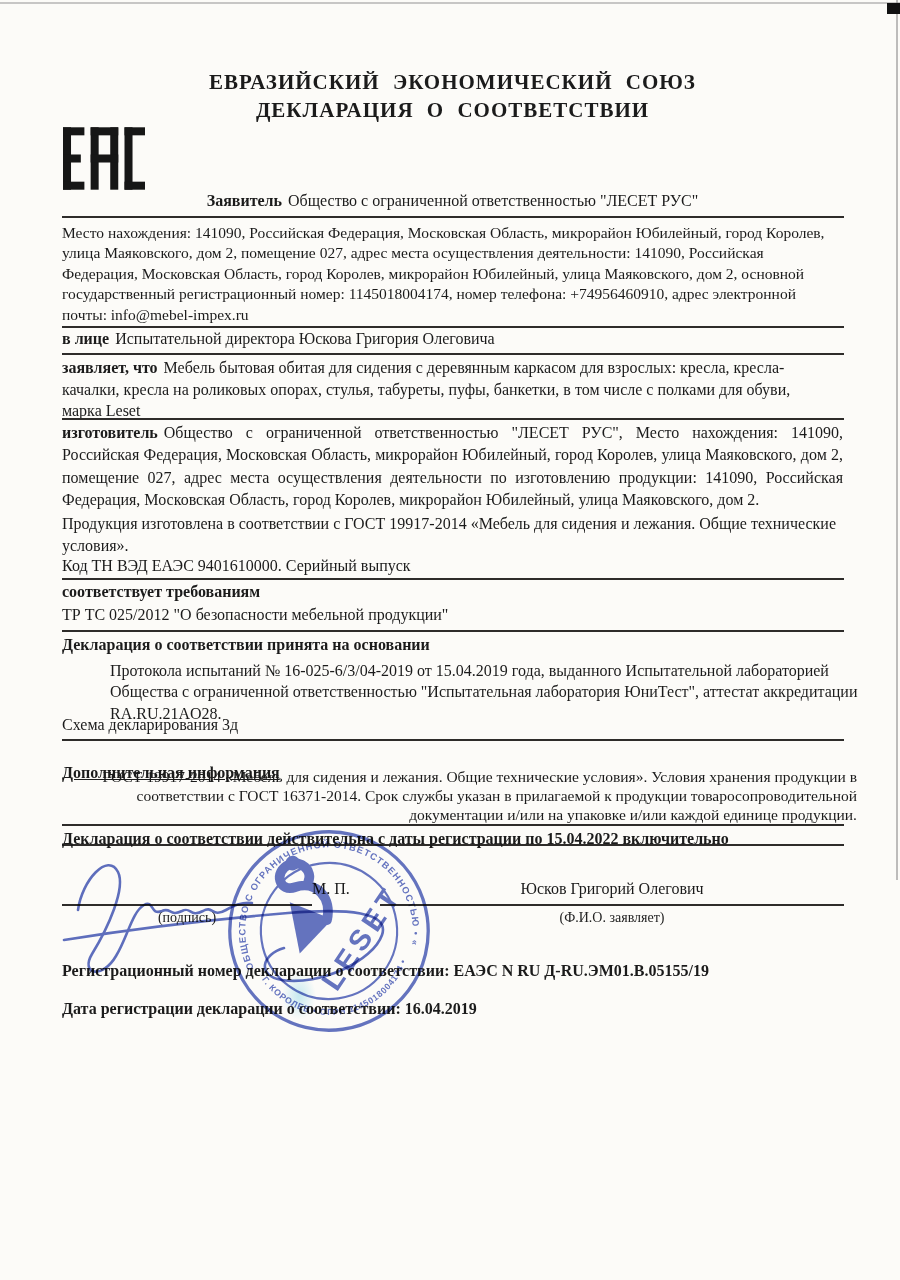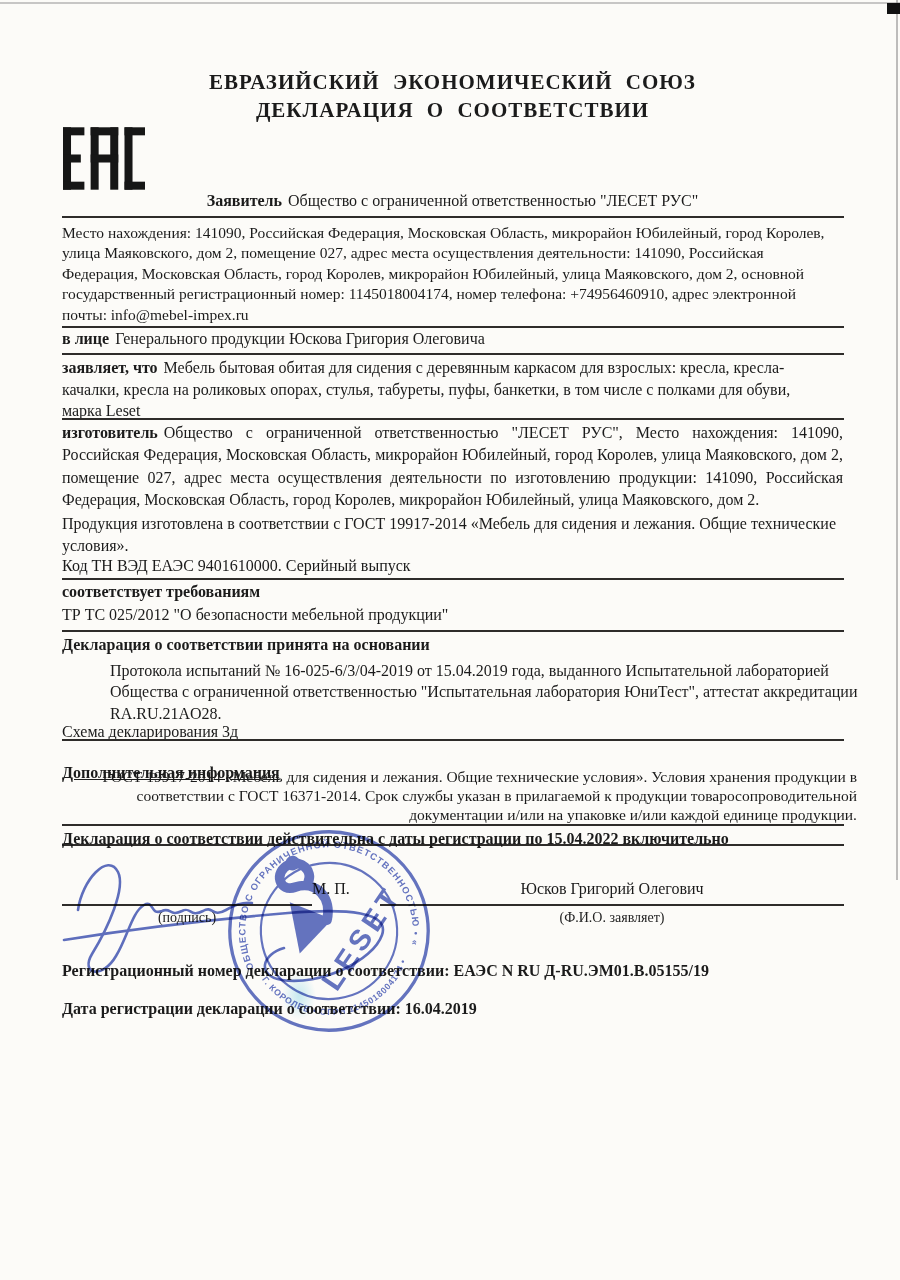--- a/index.html
+++ b/index.html
@@ -54,21 +54,21 @@
 
   <div class="abs body-t" style="left:62px;top:192px;width:781px;text-align:center;">
     <span class="lbl">Заявитель</span><span>Общество с ограниченной ответственностью "ЛЕСЕТ РУС"</span>
   </div>
   <div class="rule" style="left:62px;top:216px;width:782px;"></div>
 
   <div class="abs small-t" style="left:62px;top:223px;width:781px;line-height:20.4px;">Место нахождения: 141090, Российская Федерация, Московская Область, микрорайон Юбилейный, город Королев, улица Маяковского,  дом 2, помещение 027, адрес места осуществления деятельности: 141090, Российская Федерация, Московская Область, город Королев, микрорайон Юбилейный, улица Маяковского,  дом 2, основной государственный регистрационный номер: 1145018004174, номер телефона: +74956460910, адрес электронной почты: info@mebel-impex.ru</div>
   <div class="rule" style="left:62px;top:326px;width:782px;"></div>
 
   <div class="abs body-t" style="left:62px;top:330px;width:781px;">
-    <span class="lbl">в лице</span><span>Генерального продукции Юскова Григория Олеговича</span>
+    <span class="lbl">в лице</span><span>Испытательной директора Юскова Григория Олеговича</span>
   </div>
   <div class="rule" style="left:62px;top:353px;width:782px;"></div>
 
   <div class="abs body-t" style="left:62px;top:357px;width:760px;line-height:21.5px;">
     <span class="lbl">заявляет, что</span><span>Мебель бытовая обитая для сидения с деревянным каркасом для взрослых: кресла, кресла-качалки, кресла на роликовых опорах, стулья, табуреты, пуфы, банкетки, в том числе с полками для обуви, марка Leset</span>
   </div>
   <div class="rule" style="left:62px;top:418px;width:782px;"></div>
 
   <div class="abs body-t just" style="left:62px;top:422px;width:781px;line-height:22.4px;">
     <span class="lbl">изготовитель</span><span>Общество с ограниченной ответственностью "ЛЕСЕТ РУС", Место нахождения: 141090, Российская Федерация, Московская Область, микрорайон Юбилейный, город Королев, улица Маяковского, дом 2, помещение 027, адрес места осуществления деятельности по изготовлению продукции: 141090, Российская Федерация, Московская Область, город Королев, микрорайон Юбилейный, улица Маяковского, дом 2.</span>
@@ -76,21 +76,21 @@
   <div class="abs body-t" style="left:62px;top:513px;width:781px;line-height:22px;">Продукция изготовлена в соответствии с ГОСТ 19917-2014 «Мебель для сидения и лежания. Общие технические условия».</div>
   <div class="abs body-t" style="left:62px;top:557px;width:781px;">Код ТН ВЭД ЕАЭС 9401610000. Серийный выпуск</div>
   <div class="rule" style="left:62px;top:578px;width:782px;"></div>
 
   <div class="abs body-t b" style="left:62px;top:583px;width:781px;">соответствует требованиям</div>
   <div class="abs body-t" style="left:62px;top:606px;width:781px;">ТР ТС 025/2012 "О безопасности мебельной продукции"</div>
   <div class="rule" style="left:62px;top:630px;width:782px;"></div>
 
   <div class="abs body-t b" style="left:62px;top:636px;width:781px;">Декларация о соответствии принята на основании</div>
   <div class="abs body-t" style="left:62px;top:660px;width:775px;line-height:21.4px;margin-left:48px;">Протокола испытаний № 16-025-6/3/04-2019 от 15.04.2019 года, выданного Испытательной лабораторией Общества с ограниченной ответственностью "Испытательная лаборатория ЮниТест", аттестат аккредитации RA.RU.21AO28.</div>
-  <div class="abs body-t" style="left:62px;top:716px;width:781px;margin-top:7px;">Схема декларирования 3д</div>
+  <div class="abs body-t" style="left:62px;top:716px;width:781px;">Схема декларирования 3д</div>
   <div class="rule" style="left:62px;top:739px;width:782px;"></div>
 
   <div class="abs body-t b" style="left:62px;top:764px;width:781px;text-decoration:underline;">Дополнительная информация</div>
   <div class="abs small-t" style="left:76px;top:767px;width:781px;line-height:19.2px;text-align:right;">ГОСТ 19917-2014 «Мебель для сидения и лежания. Общие технические условия».  Условия хранения продукции в соответствии с ГОСТ 16371-2014. Срок службы указан в прилагаемой к продукции товаросопроводительной документации и/или на упаковке и/или каждой единице продукции.</div>
   <div class="rule" style="left:62px;top:824px;width:782px;"></div>
 
   <div class="rule" style="left:62px;top:844px;width:782px;z-index:1;"></div>
   <div class="abs body-t b" style="left:62px;top:830px;width:781px;z-index:2;">Декларация о соответствии  действительна с даты регистрации по 15.04.2022 включительно</div>
 
   <div class="abs body-t" style="left:312px;top:880px;z-index:2;">М. П.</div>

